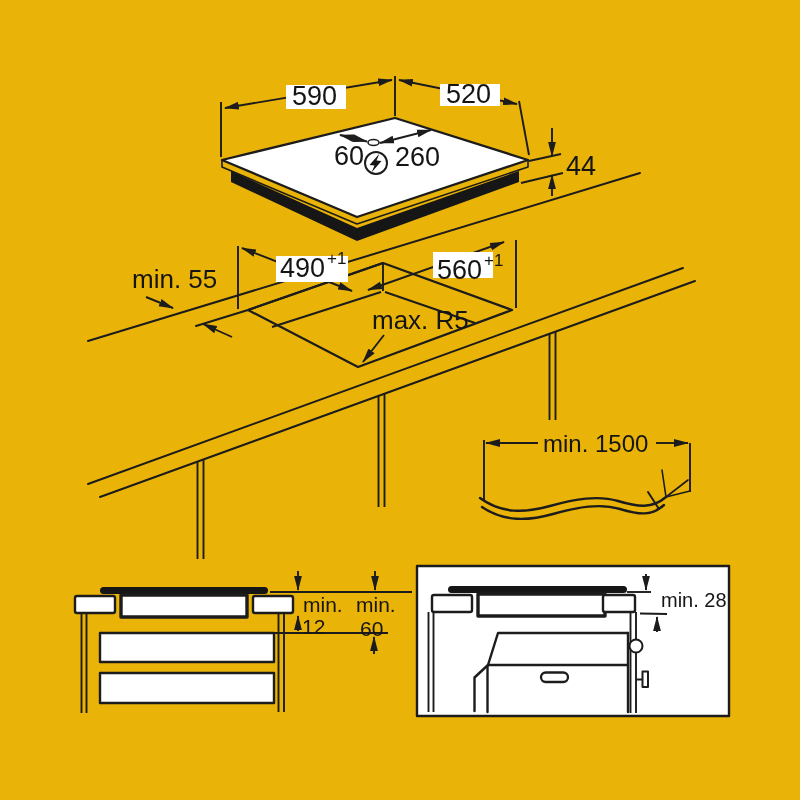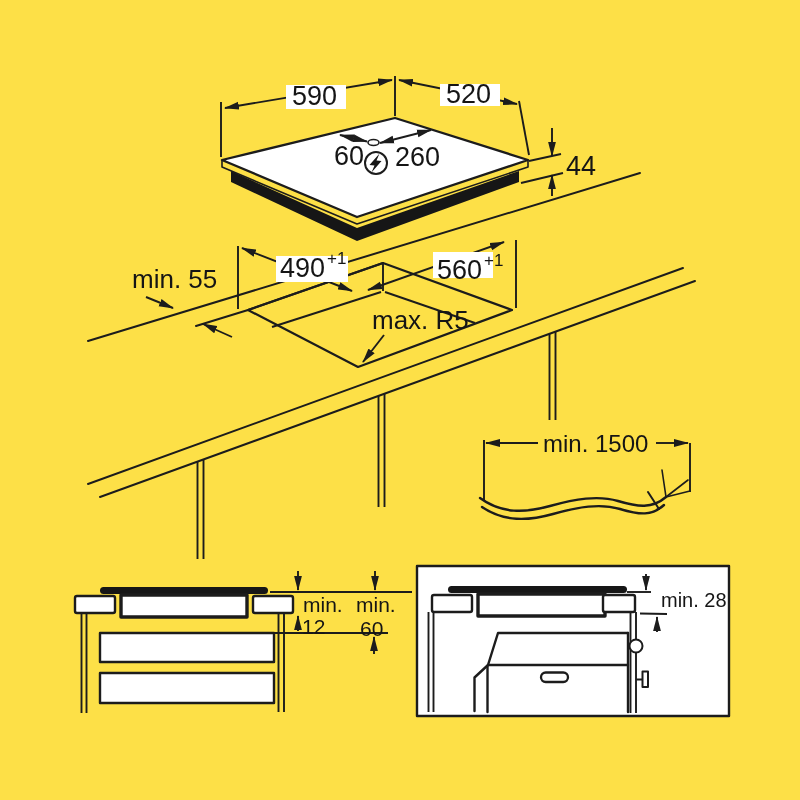--- a/index.html
+++ b/index.html
@@ -1,16 +1,16 @@
 <!DOCTYPE html>
 <html><head>
 <meta charset="utf-8">
 <style>
   html,body{margin:0;padding:0;background:#ffffff;}
-  .page{width:800px;height:800px;background:#fde047;position:relative;overflow:hidden;}
+  .page{width:800px;height:800px;background:#eab308;position:relative;overflow:hidden;}
   svg{display:block;}
   .ln{stroke:#1c1c1c;stroke-width:2.3;fill:none;stroke-linecap:round;stroke-linejoin:round;}
   .thick{stroke-width:3.4;}
   .thin{stroke-width:1.6;}
   .dim{stroke:#1c1c1c;stroke-width:1.9;fill:none;stroke-linecap:butt;}
   .fillb{fill:#161616;stroke:none;}
   .wh{fill:#ffffff;}
   text{font-family:"Liberation Sans","DejaVu Sans",sans-serif;fill:#151515;}
   .t27{font-size:27px;}
   .t26{font-size:26px;}

